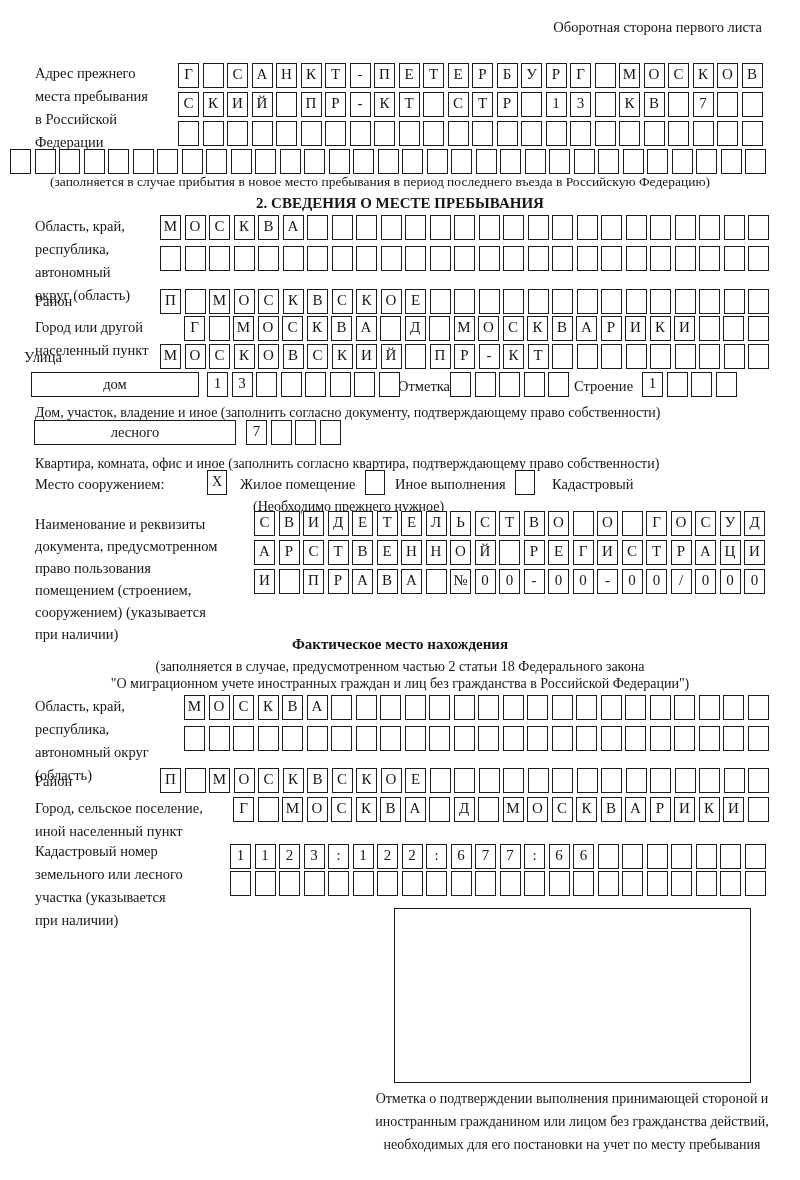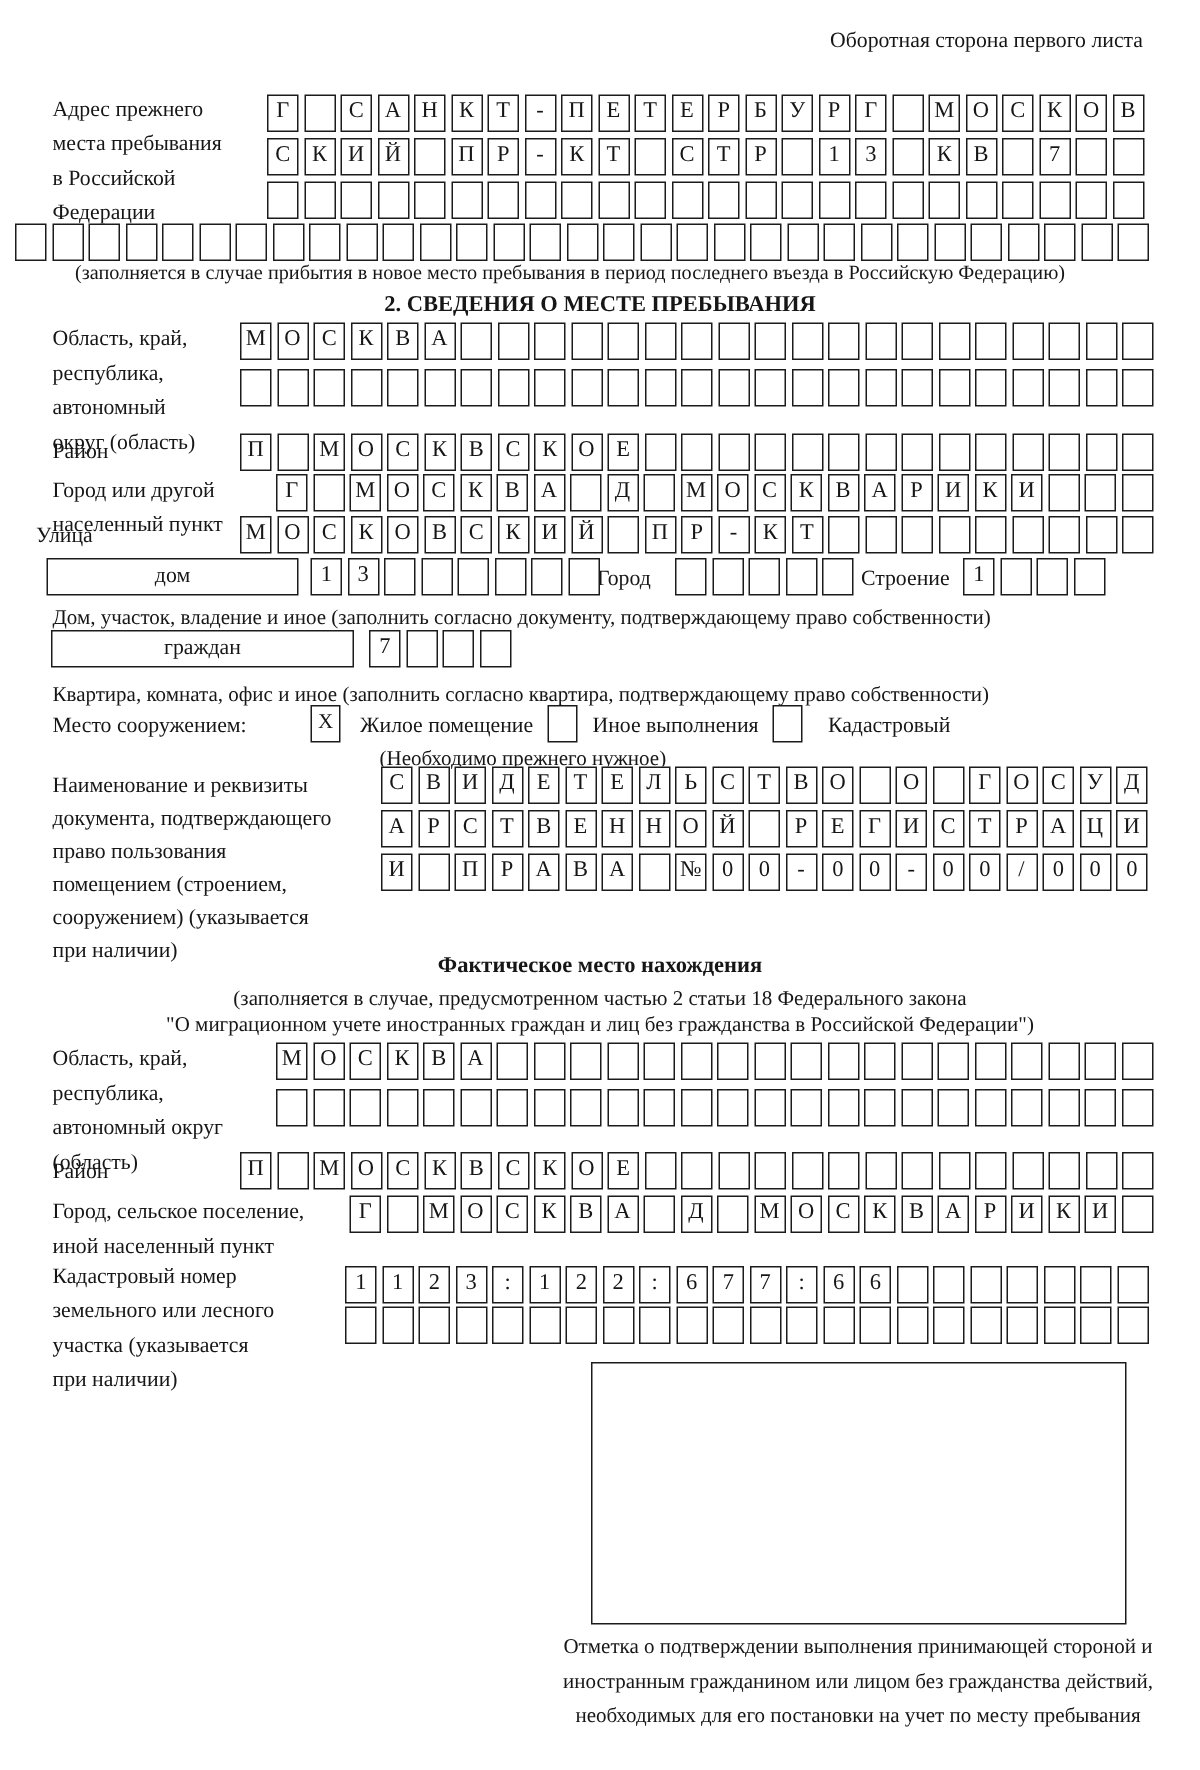--- a/index.html
+++ b/index.html
@@ -39,31 +39,31 @@
       <div class="lbl center" style="left: 0px; top: 170px; width: 760px; font-size: 13.5px;">(заполняется в случае прибытия в новое место пребывания в период последнего въезда в Российскую Федерацию)</div>
       <div class="lbl bold center" style="left: 0px; top: 192px; width: 800px; font-size: 15px;">2. СВЕДЕНИЯ О МЕСТЕ ПРЕБЫВАНИЯ</div>
       <div class="lbl" style="left: 35px; top: 215px; width: 140px;">Область, край,
 республика,
 автономный
 округ (область)</div>
       <div class="lbl" style="left: 35px; top: 290px; width: 100px;">Район</div>
       <div class="lbl" style="left: 35px; top: 316px; width: 150px;">Город или другой
 населенный пункт</div>
       <div class="lbl" style="left: 24px; top: 346px; width: 100px;">Улица</div>
-      <div class="lbl" style="left: 398px; top: 375px; width: 60px;">Город</div>
+      <div class="lbl" style="left: 398px; top: 375px; width: 60px;">Отметка</div>
       <div class="lbl" style="left: 574px; top: 375px; width: 70px;">Строение</div>
       <div class="lbl" style="left: 35px; top: 401px; width: 740px; font-size: 14px;">Дом, участок, владение и иное (заполнить согласно документу, подтверждающему право собственности)</div>
       <div class="lbl" style="left: 35px; top: 452px; width: 740px; font-size: 14px;">Квартира, комната, офис и иное (заполнить согласно квартира, подтверждающему право собственности)</div>
       <div class="lbl" style="left: 35px; top: 473px; width: 180px;">Место сооружением:</div>
       <div class="lbl" style="left: 240px; top: 473px; width: 130px;">Жилое помещение</div>
       <div class="lbl" style="left: 395px; top: 473px; width: 120px;">Иное выполнения</div>
       <div class="lbl" style="left: 552px; top: 473px; width: 110px;">Кадастровый</div>
       <div class="lbl" style="left: 253px; top: 495px; width: 200px; font-size: 14px;">(Необходимо прежнего нужное)</div>
       <div class="lbl" style="left: 35px; top: 513px; width: 215px; line-height: 22px;">Наименование и реквизиты
-документа, подтверждающего
+документа, предусмотренном
 право пользования
 помещением (строением,
 сооружением) (указывается
 при наличии)</div>
       <div class="lbl bold center" style="left: 0px; top: 633px; width: 800px; font-size: 15px;">Фактическое место нахождения</div>
       <div class="lbl center" style="left: 0px; top: 655px; width: 800px; font-size: 14px;">(заполняется в случае, предусмотренном частью 2 статьи 18 Федерального закона</div>
       <div class="lbl center" style="left: 0px; top: 672px; width: 800px; font-size: 14px;">"О миграционном учете иностранных граждан и лиц без гражданства в Российской Федерации")</div>
       <div class="lbl" style="left: 35px; top: 695px; width: 150px;">Область, край,
 республика,
 автономный округ
@@ -576,17 +576,17 @@
   <div>
       <div class="checkbox" style="left: 207px; top: 470px;">X</div>
       <div class="checkbox" style="left: 365px; top: 470px;"></div>
       <div class="checkbox" style="left: 515px; top: 470px;"></div>
     </div>
   <div>
       <div class="formbox" style="left: 31px; top: 372px; width: 168px; height: 25px;">
         <span>дом</span>
       </div>
       <div class="formbox" style="left: 34px; top: 420px; width: 202px; height: 25px;">
-        <span>граждан</span>
+        <span>лесного</span>
       </div>
       <div class="formbox" style="left: 394px; top: 908px; width: 357px; height: 175px;"></div>
     </div>
 </div>
 
 </body></html>

